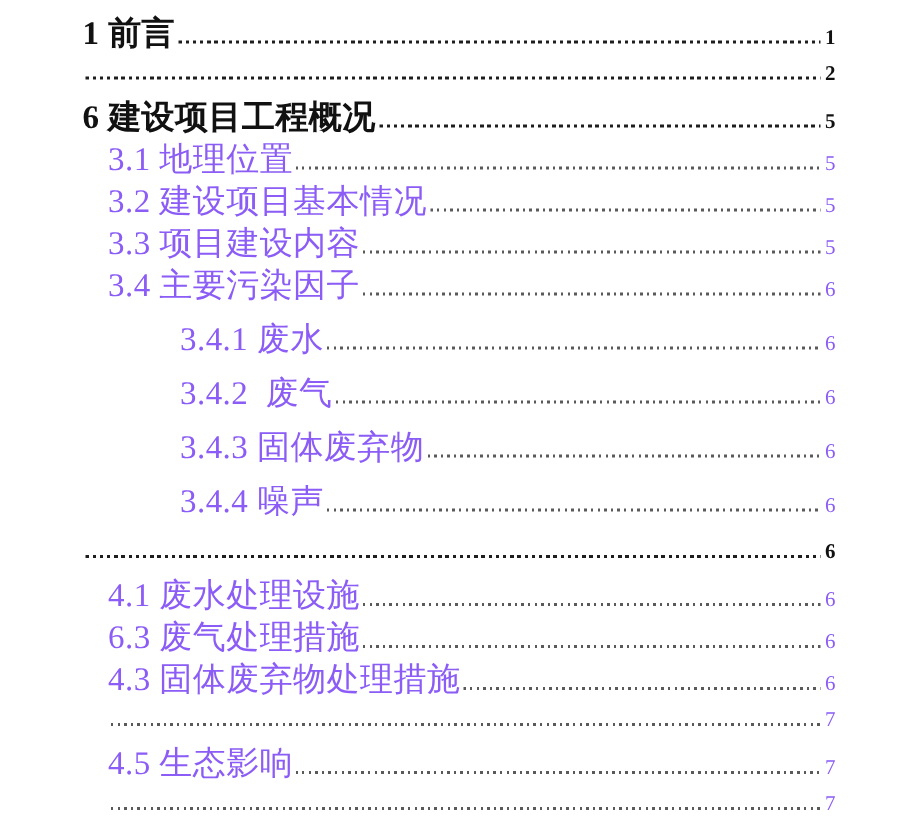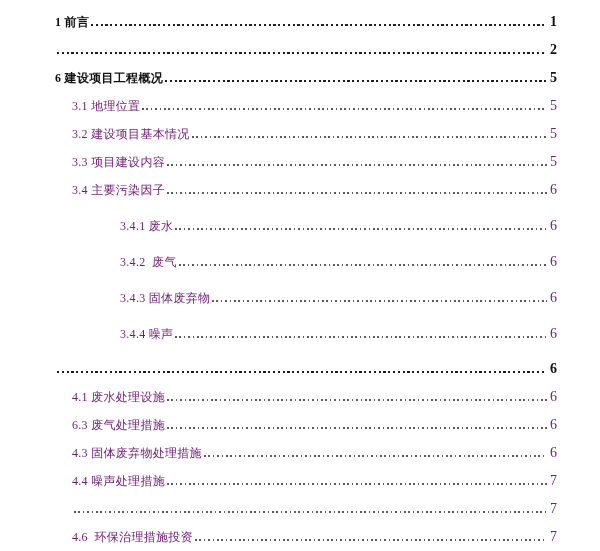--- a/index.html
+++ b/index.html
@@ -17,33 +17,33 @@
     padding: 8px 43px 0 55px;
   }
   .toc {
     width: 100%;
   }
   .toc-row {
     display: flex;
     align-items: baseline;
     height: 28px;
     line-height: 28px;
-    color: #701a75;
+    color: #8b5cf6;
     white-space: pre;
   }
   
   .toc-row.level-2 { padding-left: 17px; }
   .toc-row.level-3 { padding-left: 65px; margin-top: 8px; }
   
   .toc-row.level-3 + .toc-row.level-1 { margin-top: 7px; }
 
   .toc-row.bold { font-weight: bold; color: #111111; }
 
   .toc-title {
-    font-size: 12px;
+    font-size: 22px;
     letter-spacing: 0.3px;
     flex: 0 0 auto;
     text-align: right;
   }
   .dot-leader {
     flex: 1 1 auto;
     height: 2px;
     margin: 0 3px 0 2px;
     align-self: baseline;
     background: repeating-linear-gradient(to right, #5a5a5a 0px 1.6px, transparent 1.6px 4.4px);
@@ -130,27 +130,26 @@
     <span class="toc-title">6.3 废气处理措施</span>
     <span class="dot-leader"></span>
     <span class="toc-page-num">6</span>
   </div>
       <div class="toc-row level-2">
     <span class="toc-title">4.3 固体废弃物处理措施</span>
     <span class="dot-leader"></span>
     <span class="toc-page-num">6</span>
   </div>
       <div class="toc-row level-2">
-    <span class="toc-title">4.4 噪声处理措施</span>
+    <span class="dot-leader"></span>
+    <span class="toc-page-num">7</span>
+  </div>
+      <div class="toc-row level-2">
+    <span class="toc-title">4.5 生态影响</span>
     <span class="dot-leader"></span>
     <span class="toc-page-num">7</span>
   </div>
       <div class="toc-row level-2">
     <span class="dot-leader"></span>
     <span class="toc-page-num">7</span>
   </div>
-      <div class="toc-row level-2">
-    <span class="toc-title">4.6  环保治理措施投资</span>
-    <span class="dot-leader"></span>
-    <span class="toc-page-num">7</span>
-  </div>
     </div>
 </div>
 
 </body></html>

